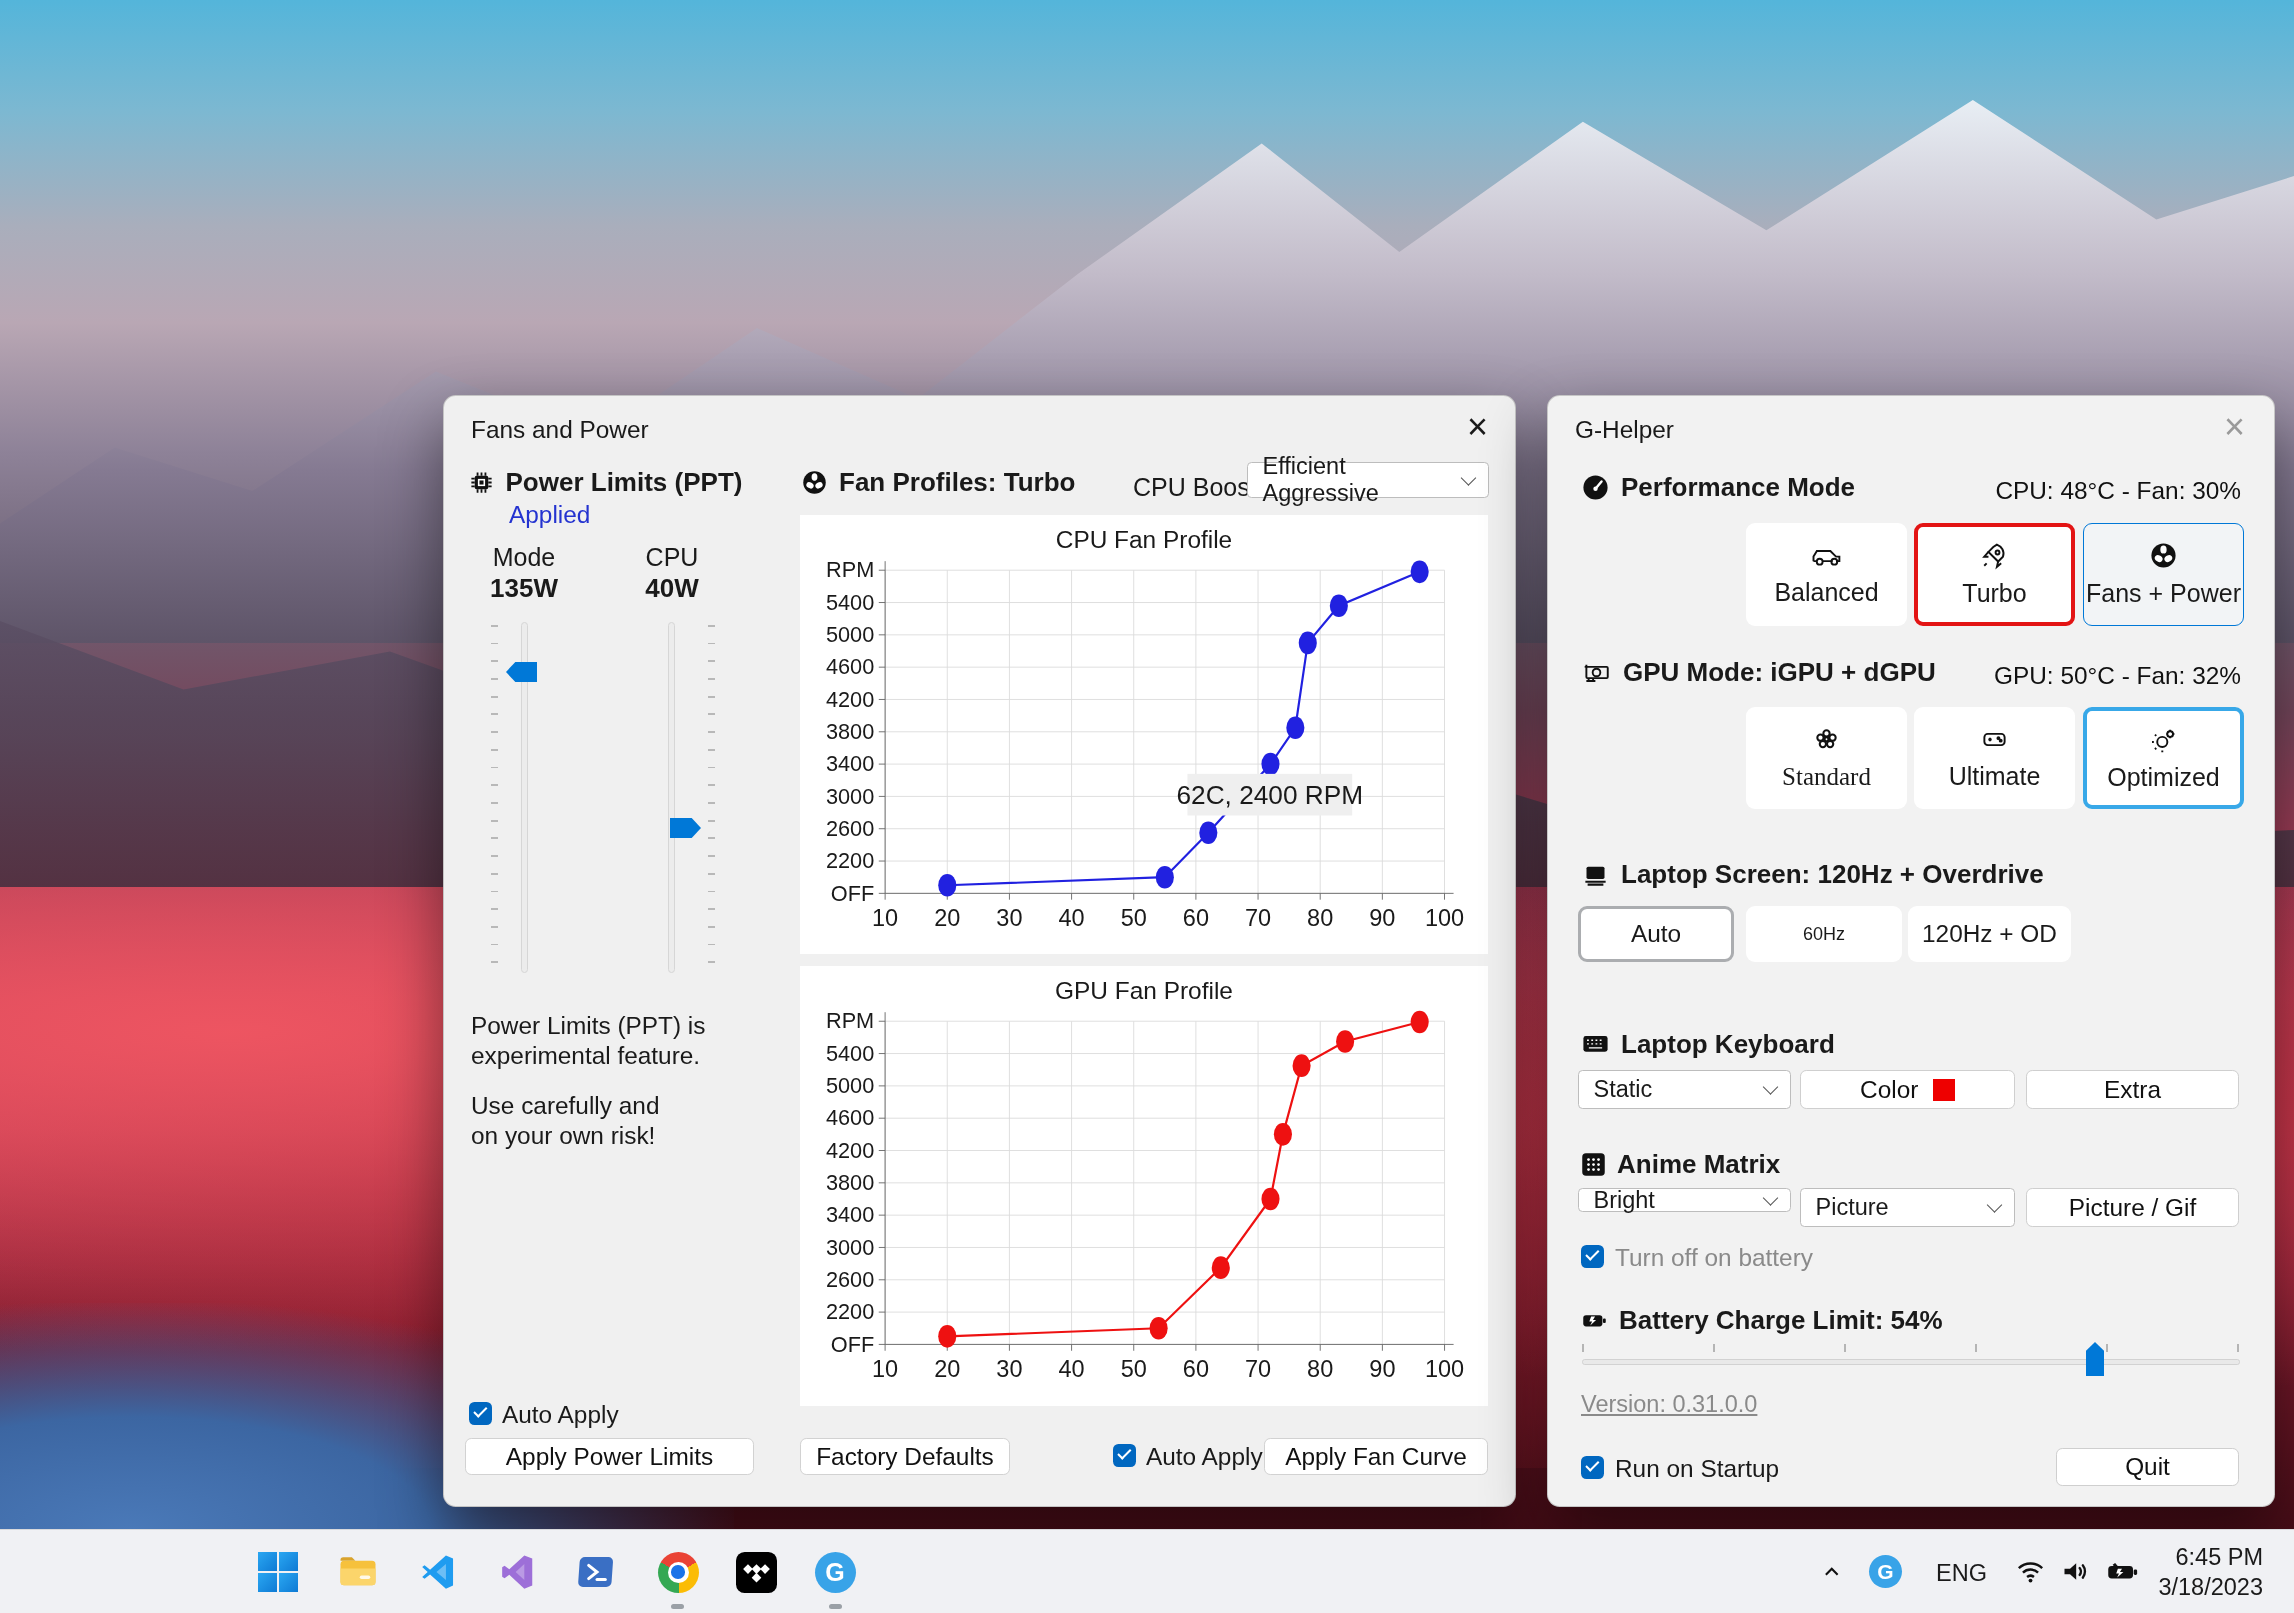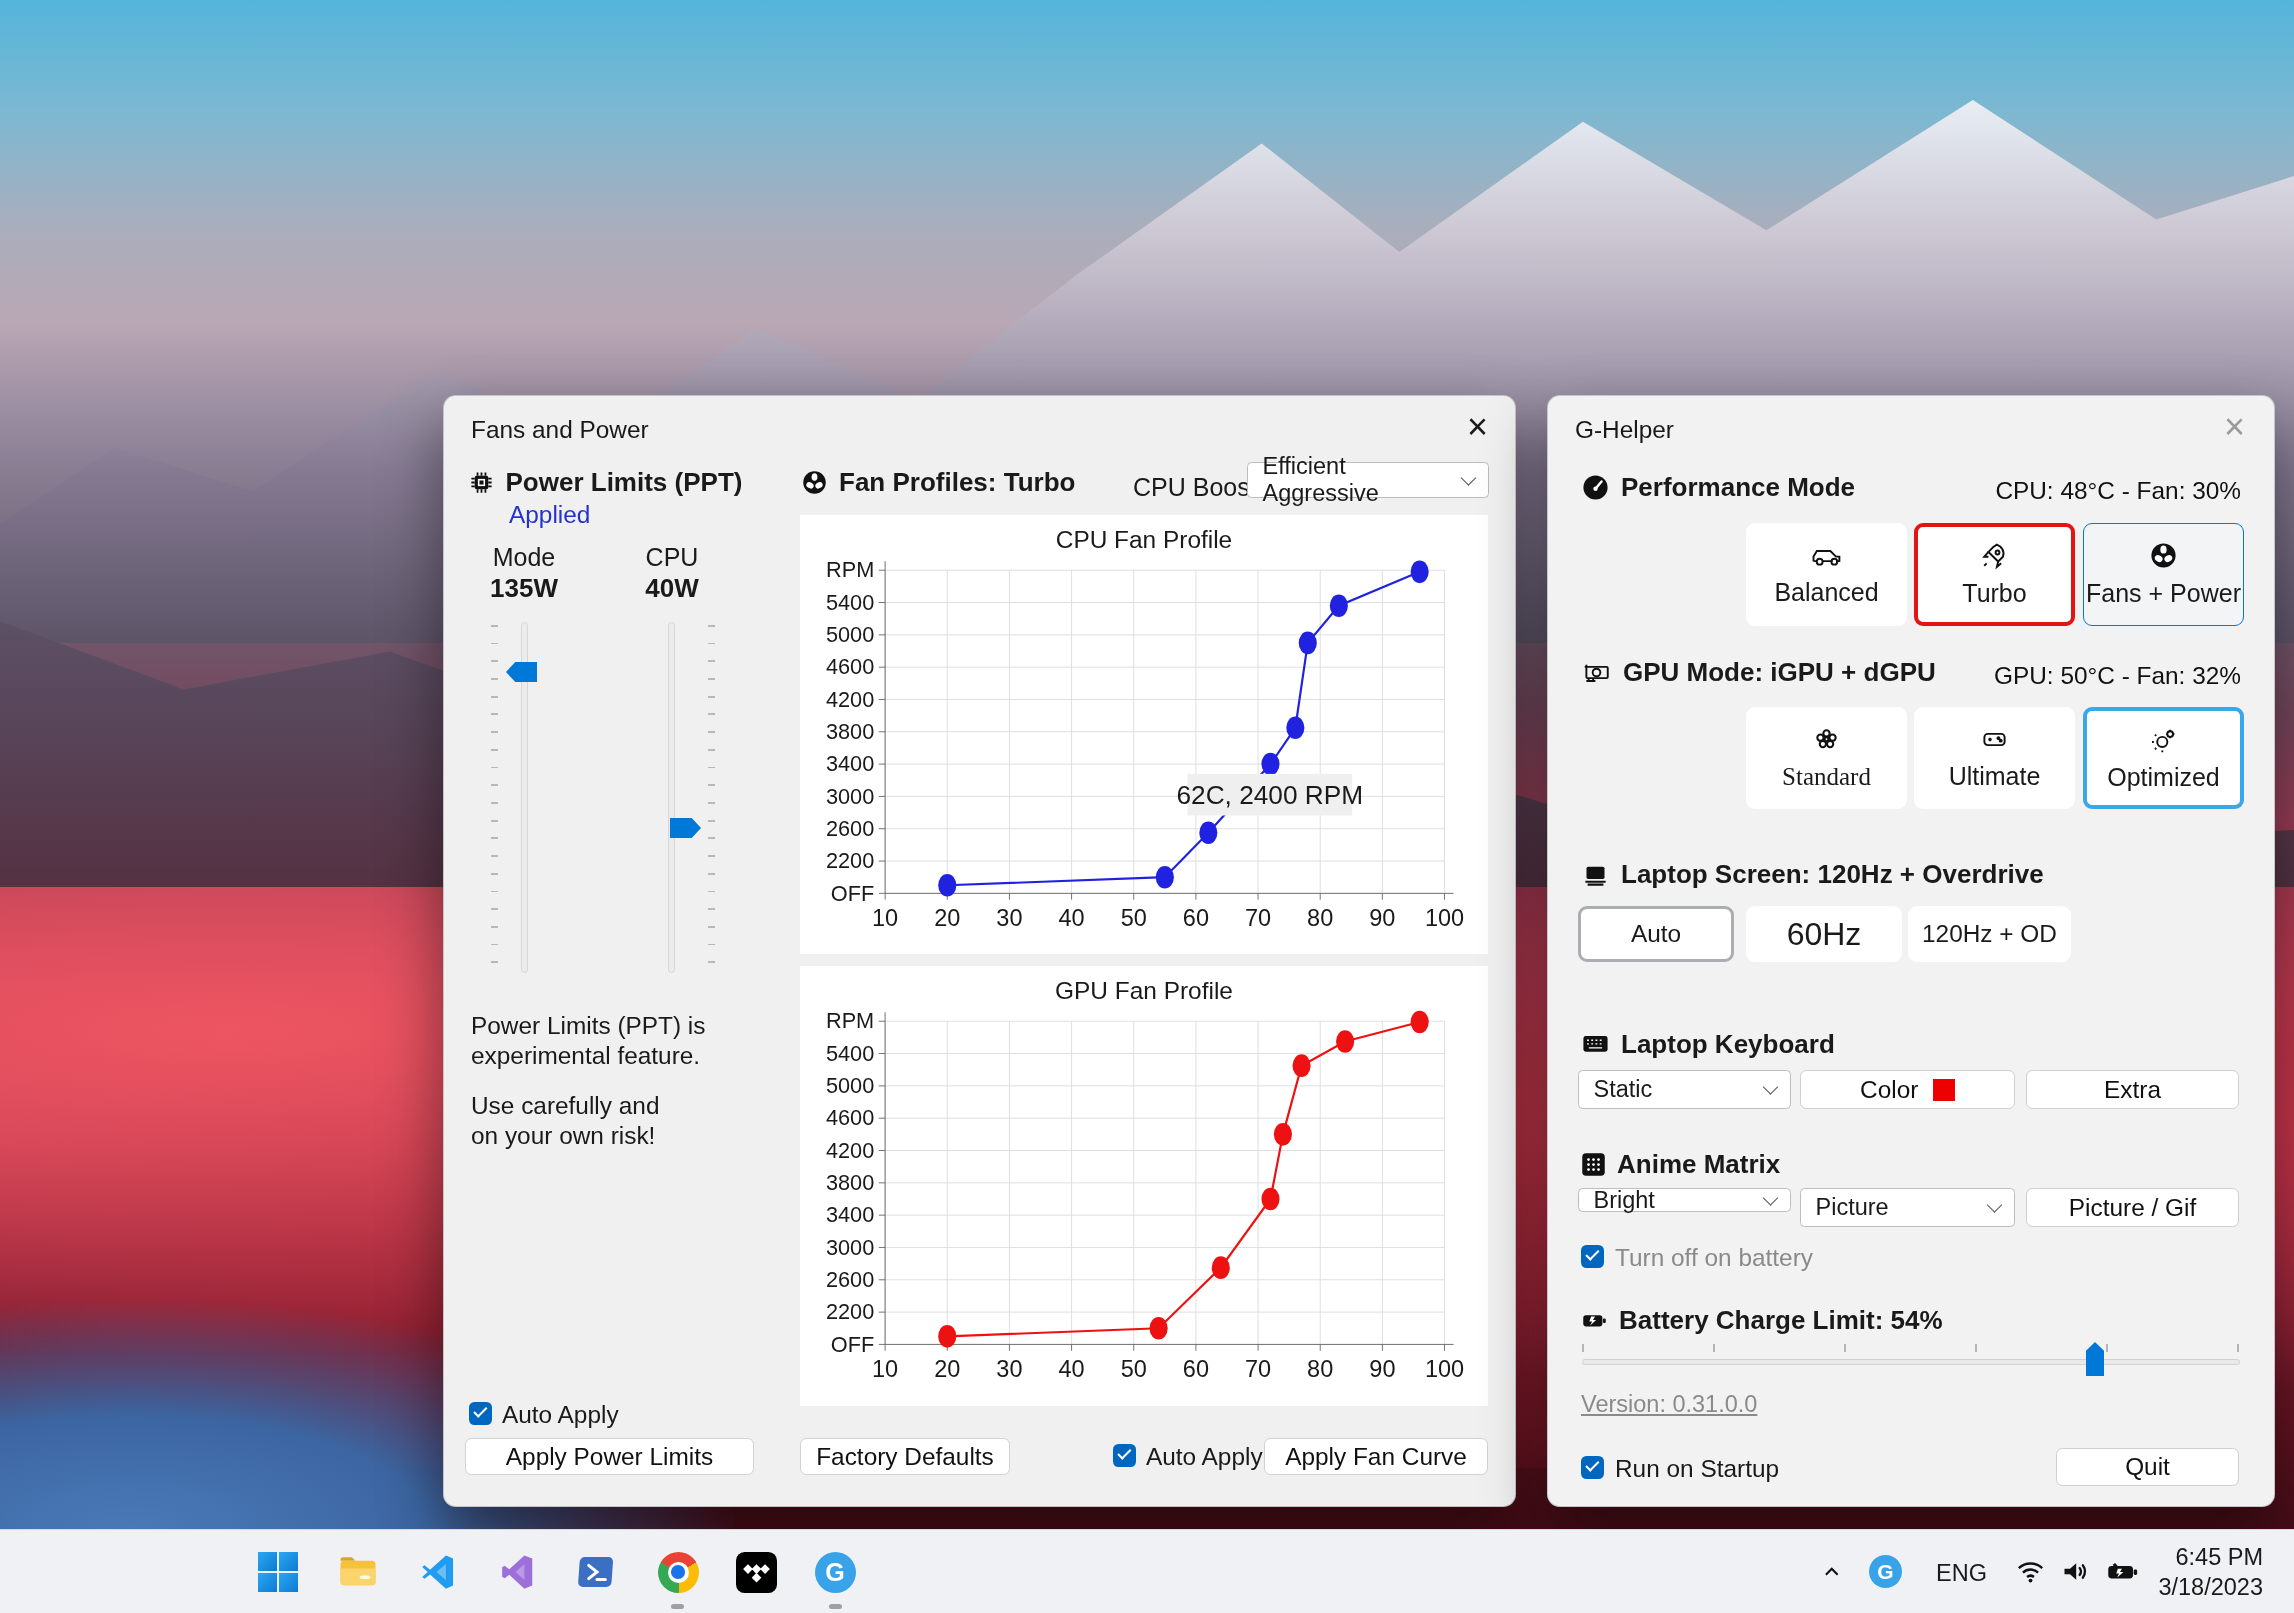--- a/index.html
+++ b/index.html
@@ -404,21 +404,21 @@
     <div class="hdr" style="left:33px; top:463px;">
       <svg width="29" height="27" viewBox="0 0 24 24">
         <rect x="4" y="5" width="16" height="11" rx="1.5" fill="#111"></rect>
         <path d="M3 18.5 h18 M5 21 h14" stroke="#111" stroke-width="1.8"></path>
       </svg>
       <span>Laptop Screen: 120Hz + Overdrive</span>
     </div>
     <div class="mode-btn sel-gray" style="left:30px; top:510px; width:156px; height:56px; font-size:24.4px;">
       <span>Auto</span>
     </div>
-    <div class="mode-btn" style="left:198px; top:510px; width:156px; height:56px; font-size:32px;">
+    <div class="mode-btn" style="left:198px; top:510px; width:156px; height:56px; font-size:18px;">
       <span>60Hz</span>
     </div>
     <div class="mode-btn" style="left:360px; top:510px; width:163px; height:56px; font-size:24.4px;">
       <span>120Hz + OD</span>
     </div>
 
     <div class="hdr" style="left:33px; top:633px;">
       <svg width="29" height="25" viewBox="0 0 24 20">
         <rect x="2" y="3" width="20" height="13" rx="2" fill="#111"></rect>
         <g stroke="#fff" stroke-width="1.1">

